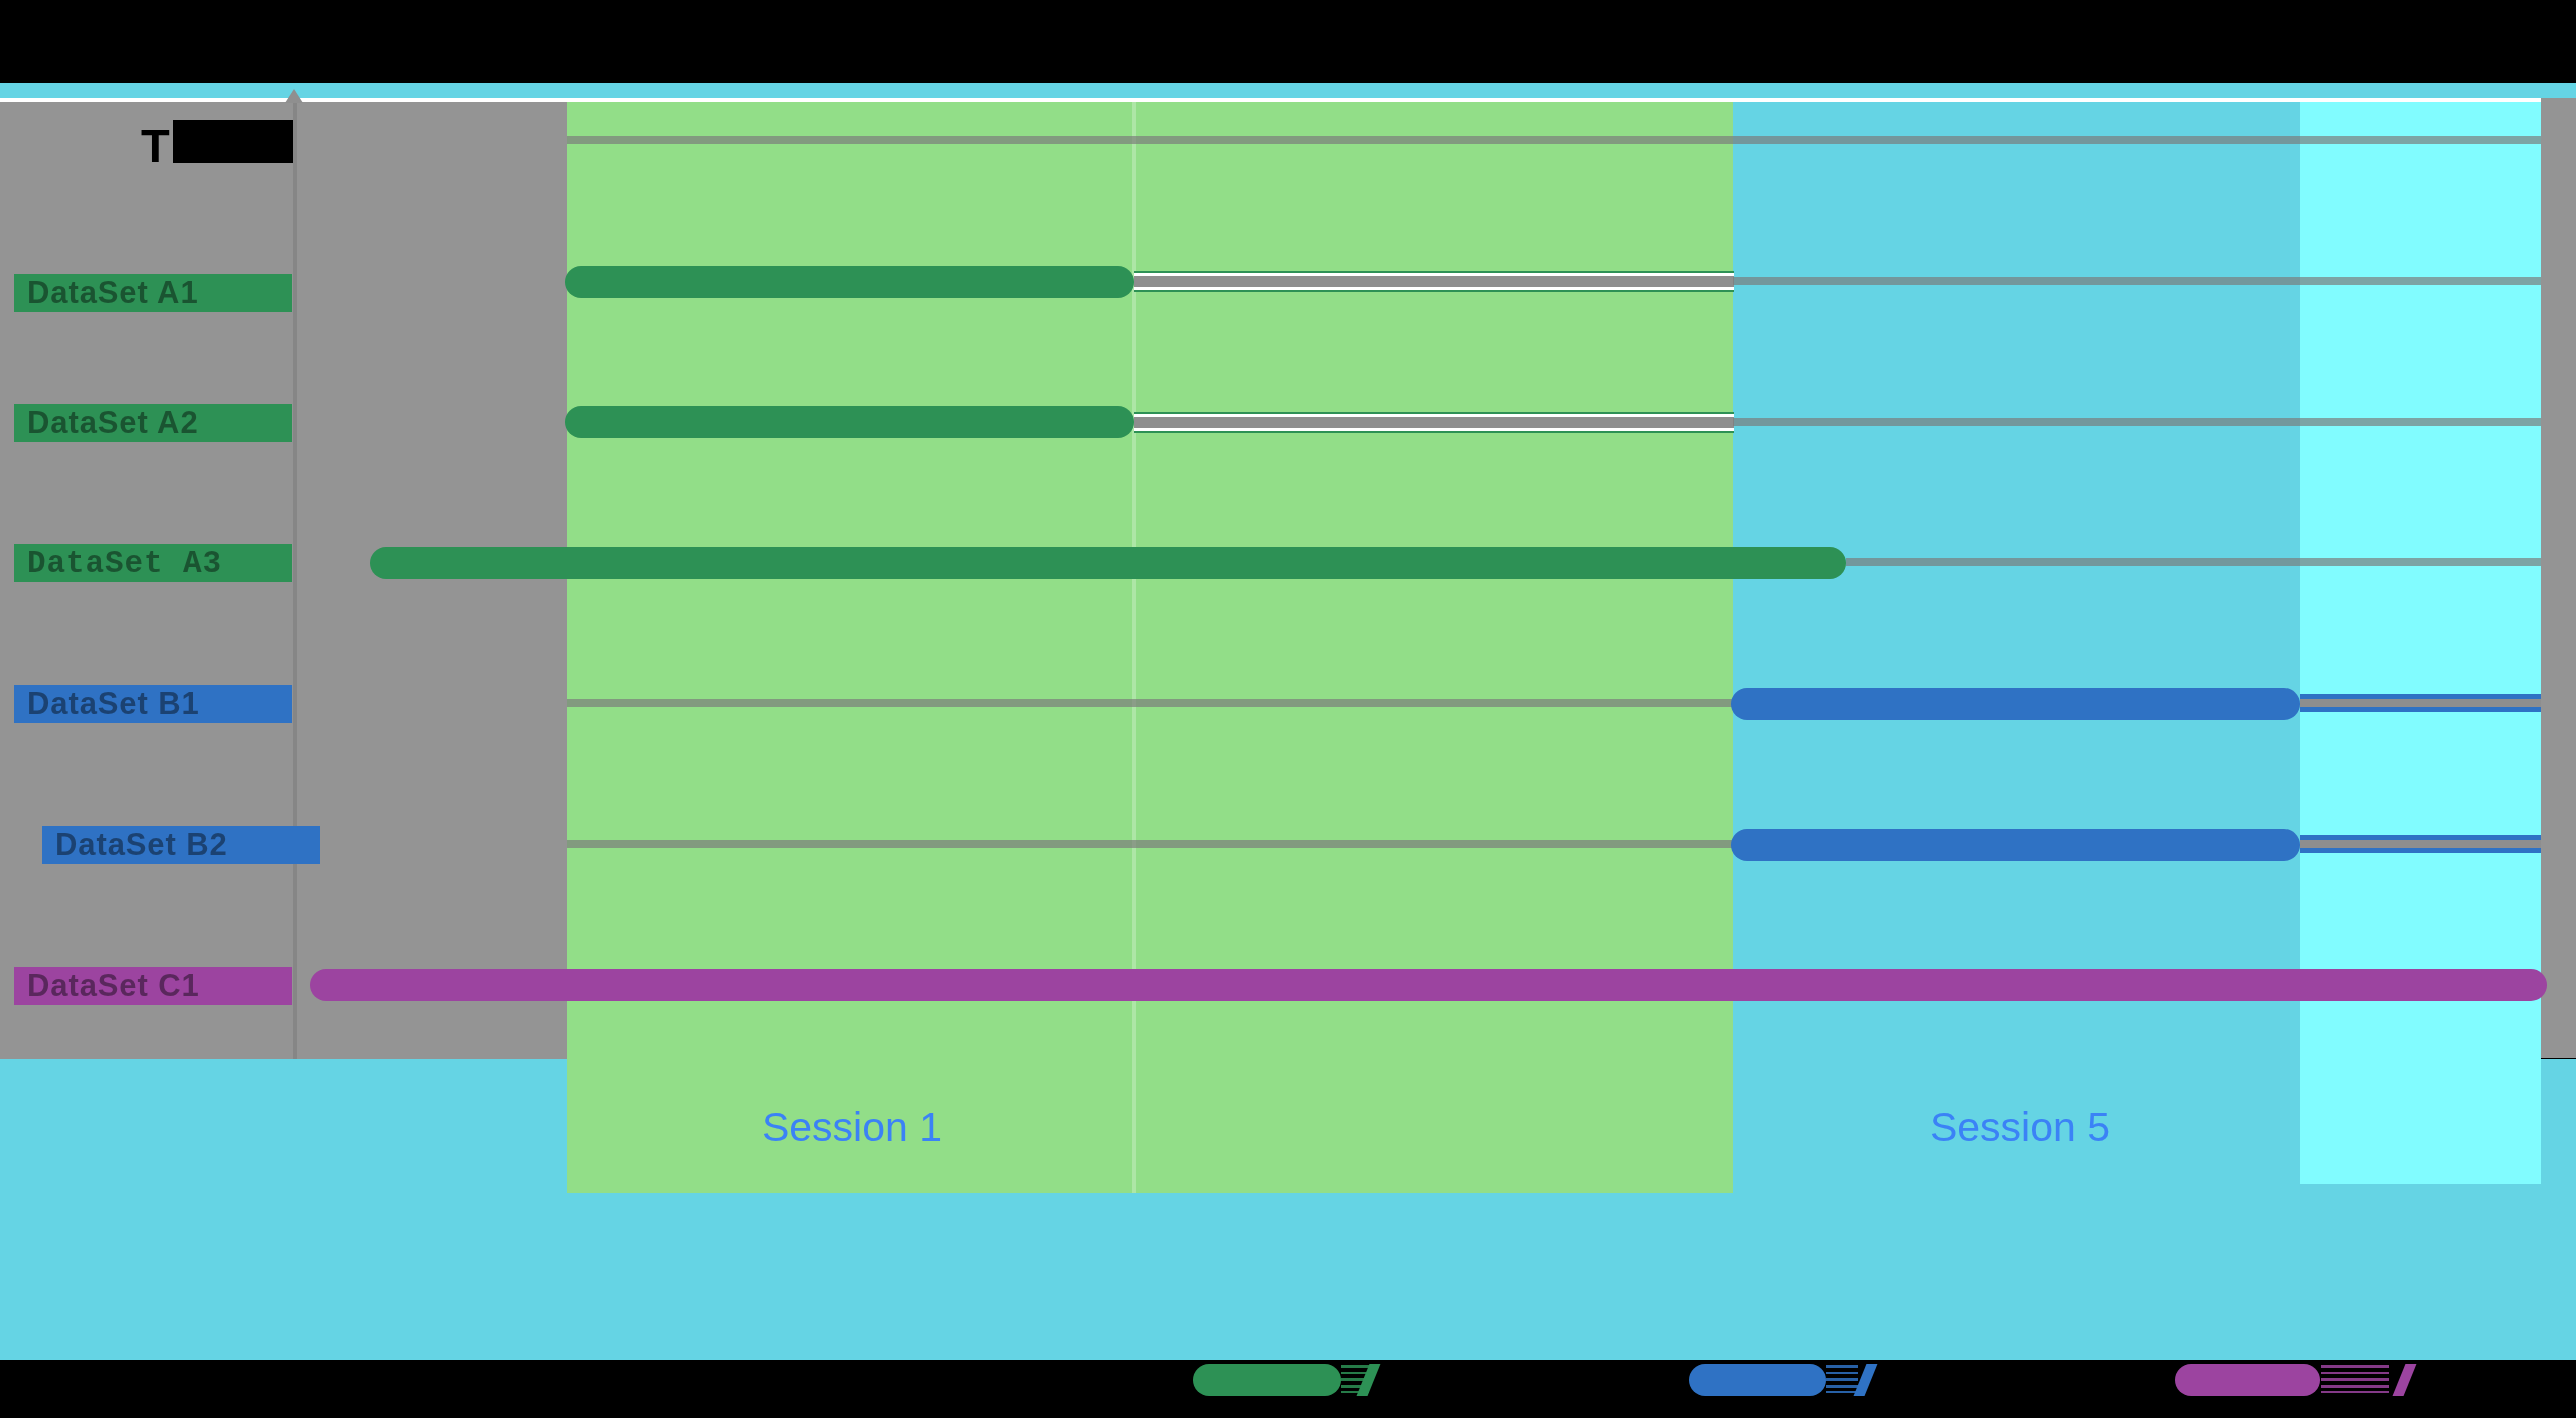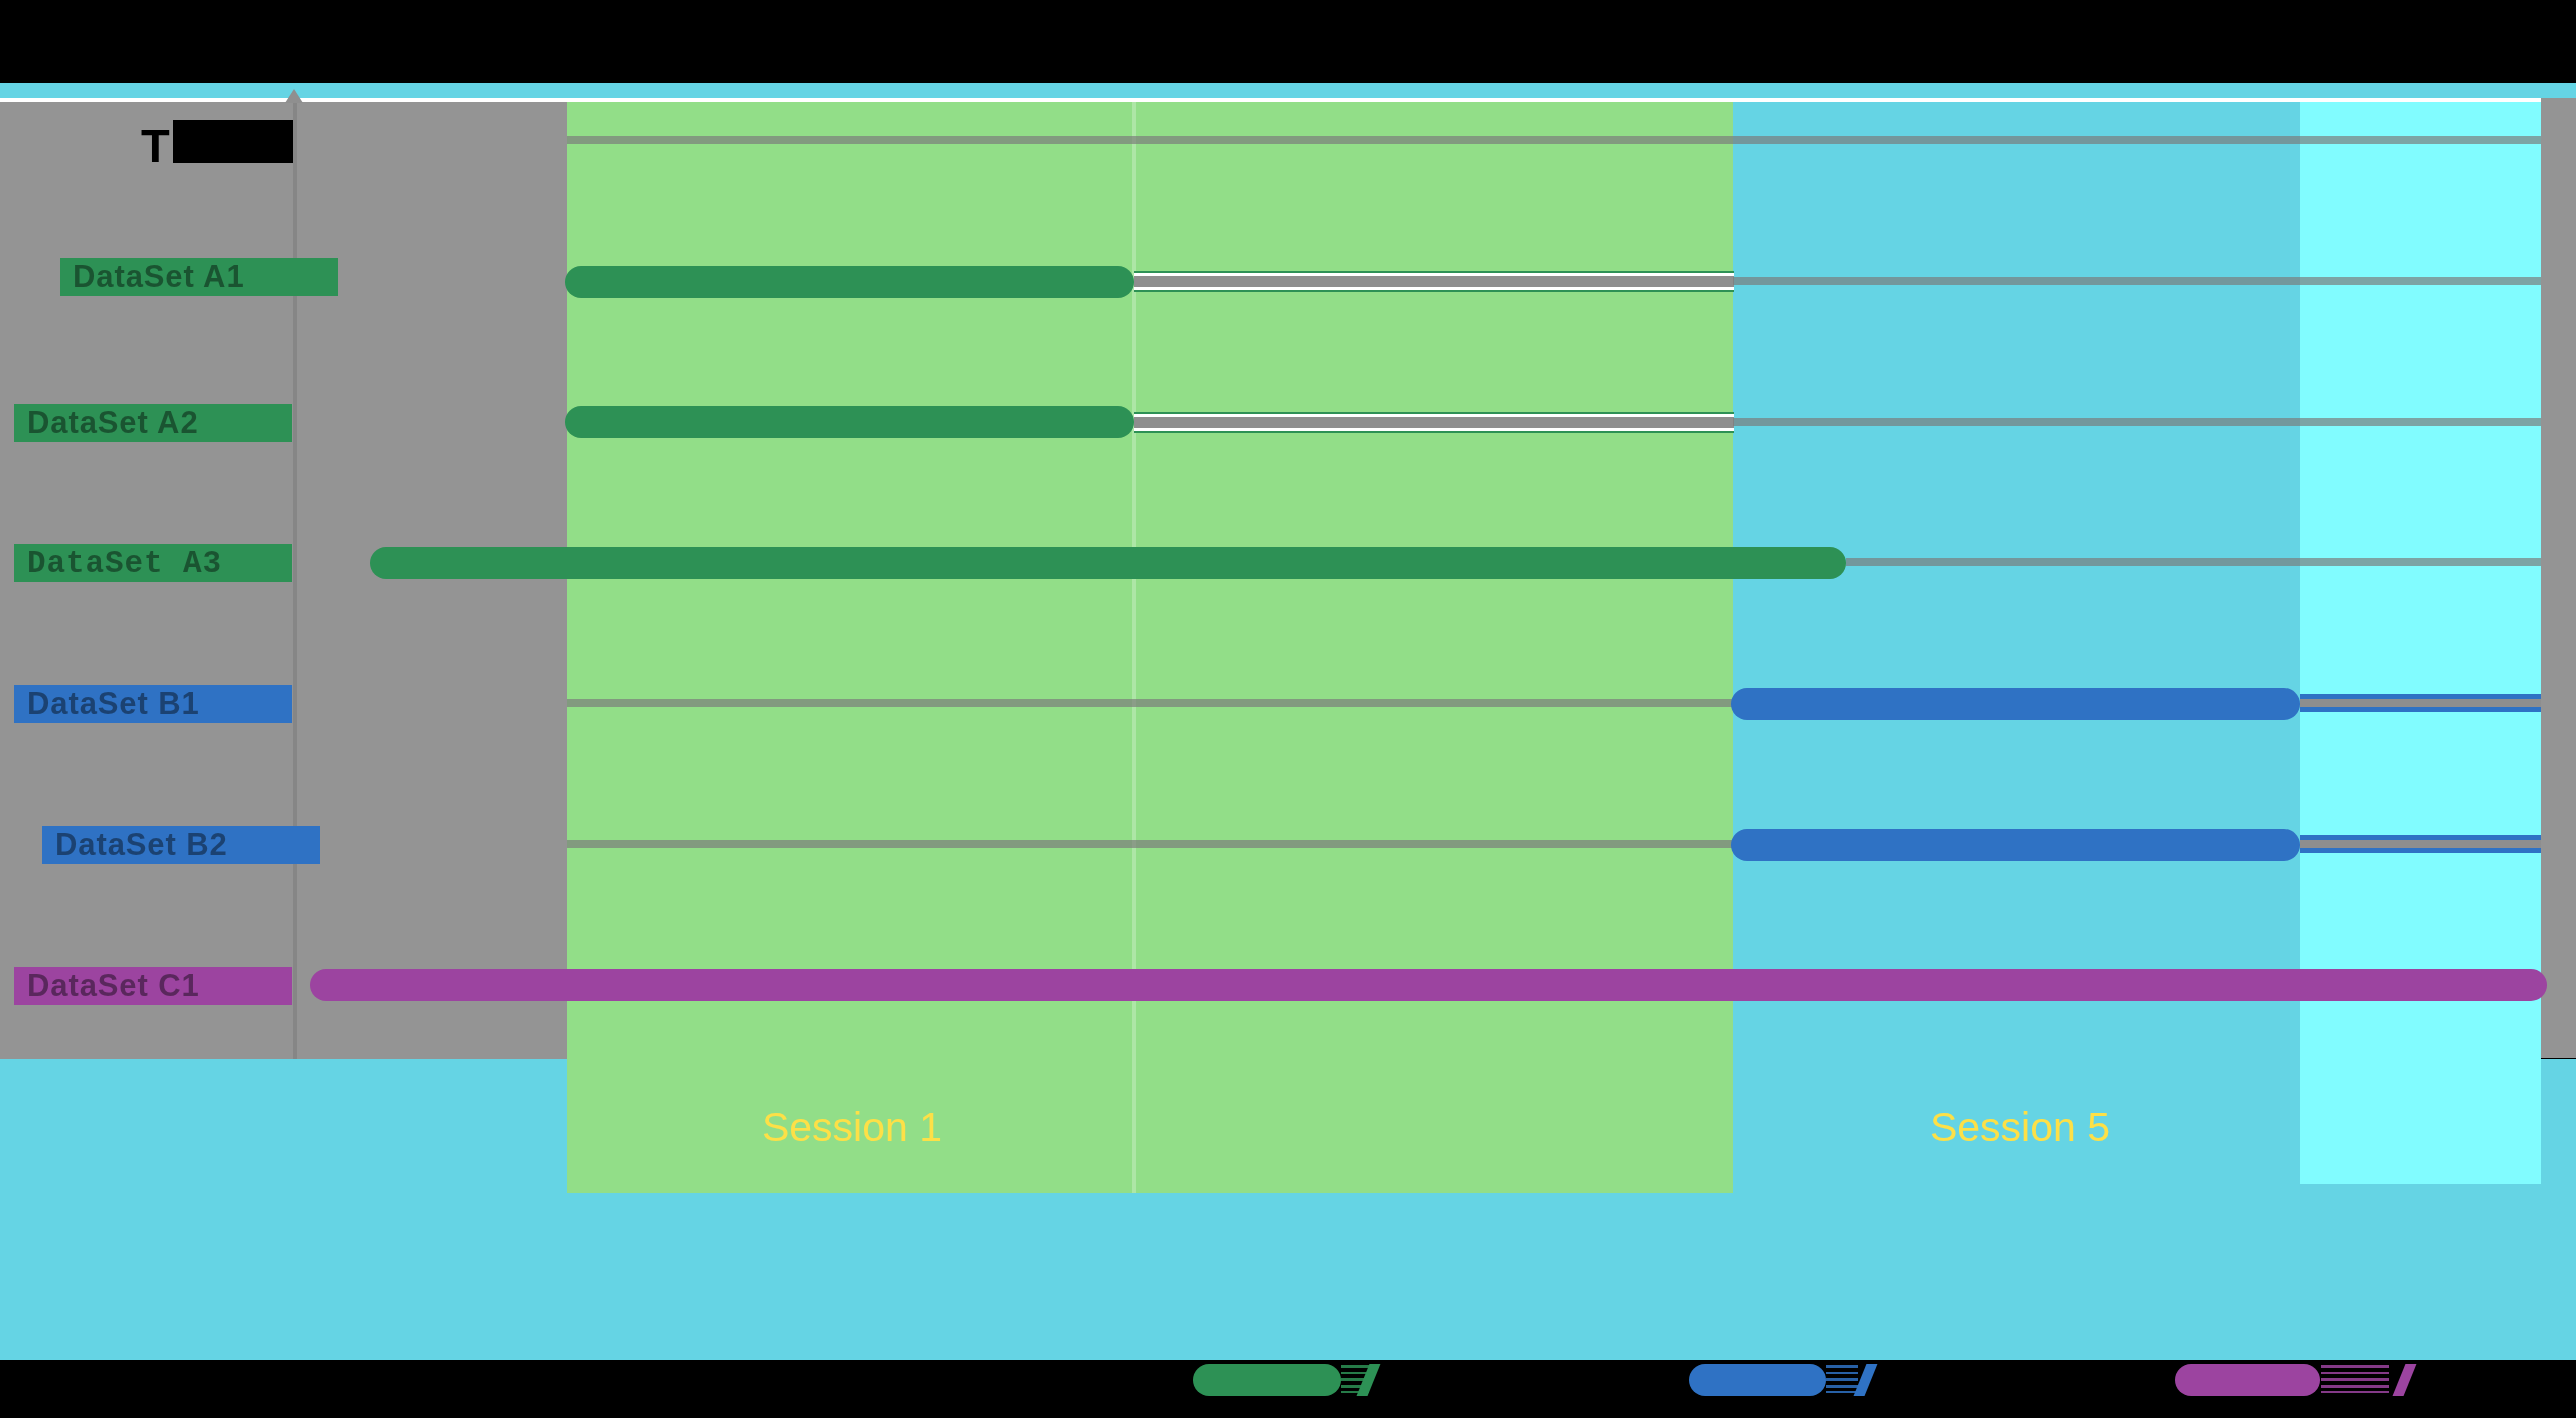--- a/index.html
+++ b/index.html
@@ -33,21 +33,21 @@
   .gantt-bar{position:absolute;height:32px;border-radius:16px;}
   .row-label{position:absolute;left:14px;width:278px;height:38px;display:flex;
      align-items:center;padding-left:13px;box-sizing:border-box;}
   .row-label span{font-size:31px;font-weight:700;color:rgba(0,0,0,0.42);
      letter-spacing:0.9px;white-space:nowrap;}
   
   #header-title{left:141px;top:118px;z-index:5;font-size:47px;font-weight:700;color:#000;}
   #header-redaction{left:173px;top:120px;width:120px;height:43px;background:#000;z-index:5;}
   
   .session-label{position:absolute;top:1104px;transform:translateX(-50%);
-     font-size:41px;color:#fde047;z-index:5;white-space:nowrap;}
+     font-size:41px;color:#3b82f6;z-index:5;white-space:nowrap;}
   
   #legend-layer{left:0;top:0;width:2576px;height:1419px;z-index:6;}
   .legend-pill{position:absolute;top:1364px;height:32px;border-radius:16px;}
   .legend-stripes{position:absolute;top:1365px;height:28px;opacity:0.85;}
   .legend-slash{position:absolute;top:1364px;height:32px;width:11.3px;transform:skewX(-22deg);}
 </style>
 </head>
 <body>
 
 <div class="abs" id="top-black"></div>
@@ -68,21 +68,21 @@
 <div class="abs" id="header-redaction"></div>
 
 <div class="session-label" style="left: 852px;">Session 1</div>
 <div class="session-label" style="left: 2020px;">Session 5</div>
 
 <div class="abs" id="rows-layer">
     <div class="seg seg-plain" style="left: 567px; width: 1974px; top: 136px;"></div>
     <div class="seg seg-cased-green" style="left: 1134px; width: 600px; top: 271px;"></div>
     <div class="seg seg-plain" style="left: 1733px; width: 808px; top: 277px;"></div>
     <div class="gantt-bar" style="left: 565px; width: 569px; top: 266px; background: rgb(45, 145, 85); z-index: 5;"></div>
-    <div class="row-label" style="top: 258px; background: rgb(45, 145, 85); margin-left: 46px;">
+    <div class="row-label" style="top: 274px; background: rgb(45, 145, 85);">
       <span>DataSet A1</span>
     </div>
     <div class="seg seg-cased-green" style="left: 1134px; width: 600px; top: 412px;"></div>
     <div class="seg seg-plain" style="left: 1733px; width: 808px; top: 418px;"></div>
     <div class="gantt-bar" style="left: 565px; width: 569px; top: 406px; background: rgb(45, 145, 85); z-index: 5;"></div>
     <div class="row-label" style="top: 404px; background: rgb(45, 145, 85);">
       <span>DataSet A2</span>
     </div>
     <div class="seg seg-plain" style="left: 1846px; width: 695px; top: 558px;"></div>
     <div class="gantt-bar" style="left: 370px; width: 1476px; top: 547px; background: rgb(45, 145, 85); z-index: 5;"></div>

